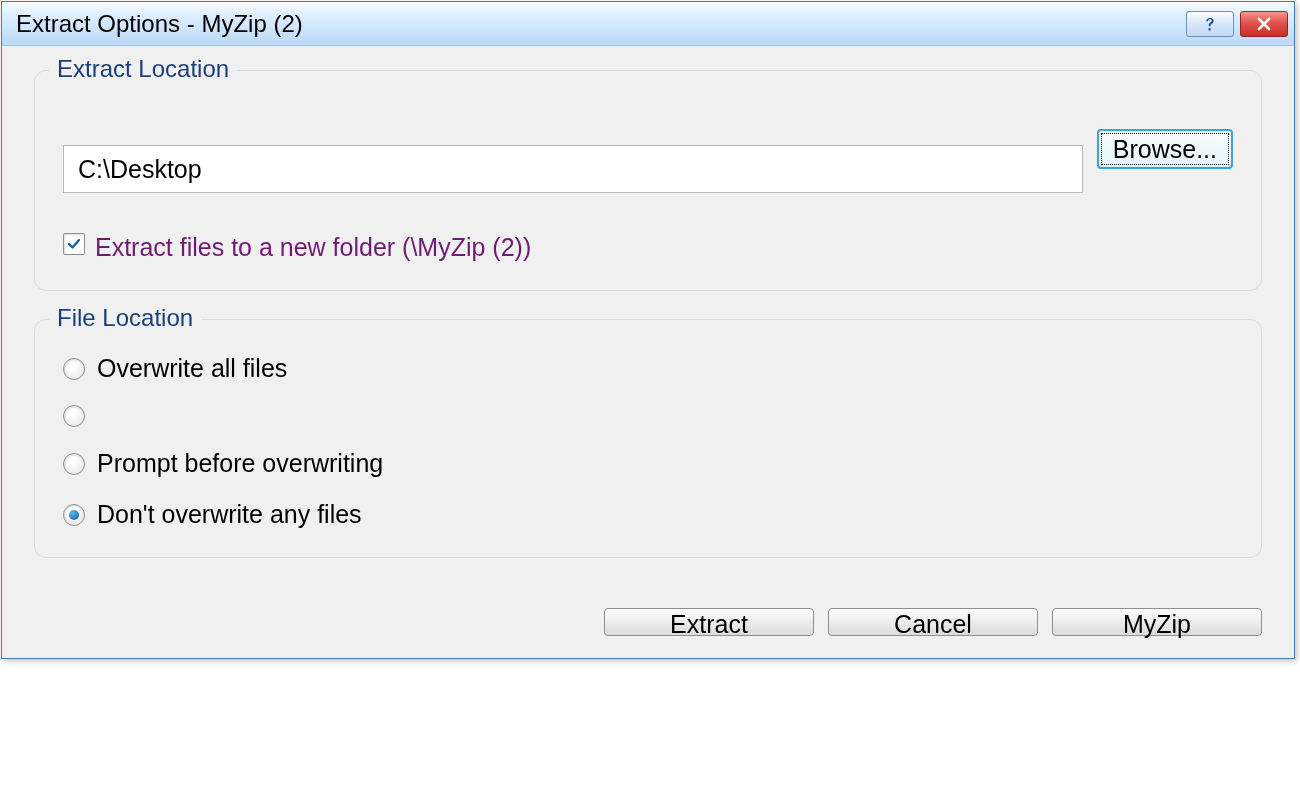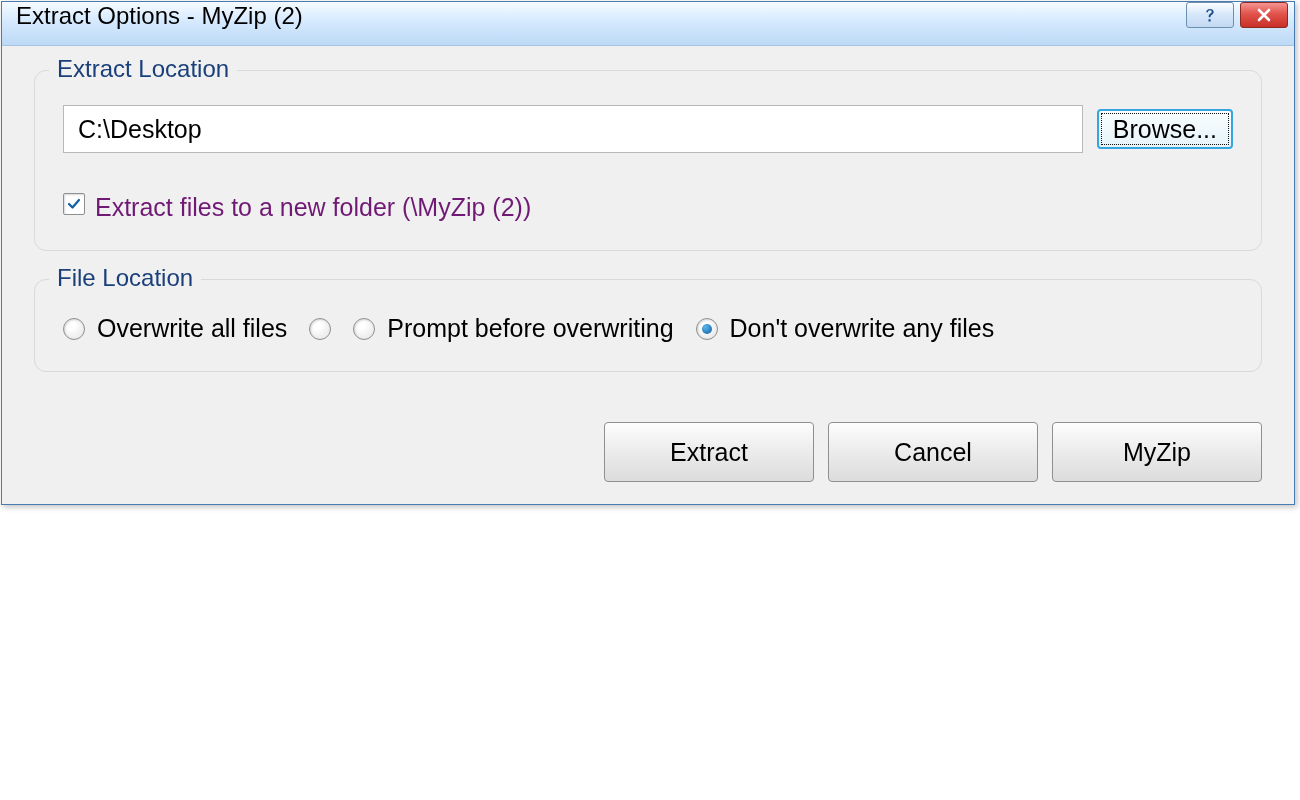--- a/index.html
+++ b/index.html
@@ -17,21 +17,21 @@
       width: 1294px;
       border: 1px solid #4a7bb0;
       background: #f0f0f0;
       box-shadow: 2px 2px 6px rgba(0,0,0,0.25);
       margin: 1px;
     }
     .titlebar {
       height: 44px;
       background: linear-gradient(180deg, #f6fbff 0%, #d8ebff 40%, #bcd9f5 100%);
       display: flex;
-      align-items: flex-start;
+      align-items: center;
       padding: 0 6px 0 14px;
       border-bottom: 1px solid #a6c3e4;
     }
     .titlebar-title {
       font-size: 24px;
       color: #000;
       flex: 1;
     }
     .titlebar-buttons {
       display: flex;
@@ -84,20 +84,21 @@
     }
     .path-input {
       flex: 1;
       height: 48px;
       background: #fff;
       border: 1px solid #b9b9b9;
       padding: 0 14px;
       font-size: 25px;
       color: #000;
       font-family: inherit;
+      margin-top: 40px;
     }
     .browse-btn {
       height: 40px;
       padding: 0 14px;
       background: linear-gradient(180deg,#fafefe 0%, #e5f3f9 100%);
       border: 2px solid #34a5de;
       outline: 1px dotted #111;
       outline-offset: -5px;
       border-radius: 4px;
       font-size: 25px;
@@ -126,20 +127,21 @@
     .checkbox.checked svg {
       display: block;
     }
     .checkbox svg {
       display: none;
       width: 16px;
       height: 16px;
     }
     .radio-list {
       display: flex;
+      flex-direction: column;
       gap: 22px;
       margin-top: 8px;
     }
     .radio-row {
       display: flex;
       align-items: center;
       gap: 12px;
       font-size: 25px;
       color: #000;
     }
@@ -163,21 +165,21 @@
     }
     .buttonbar {
       display: flex;
       justify-content: flex-end;
       gap: 14px;
       padding: 12px 32px 22px 32px;
       background: #f0f0f0;
     }
     .action-btn {
       width: 210px;
-      height: 60px;
+      height: 28px;
       background: linear-gradient(180deg,#fdfdfd 0%, #ececec 48%, #dcdcdc 100%);
       border: 1px solid #8e8f8f;
       border-radius: 4px;
       font-size: 25px;
       color: #000;
       font-family: inherit;
       cursor: pointer;
     }
   </style>
 </head>

